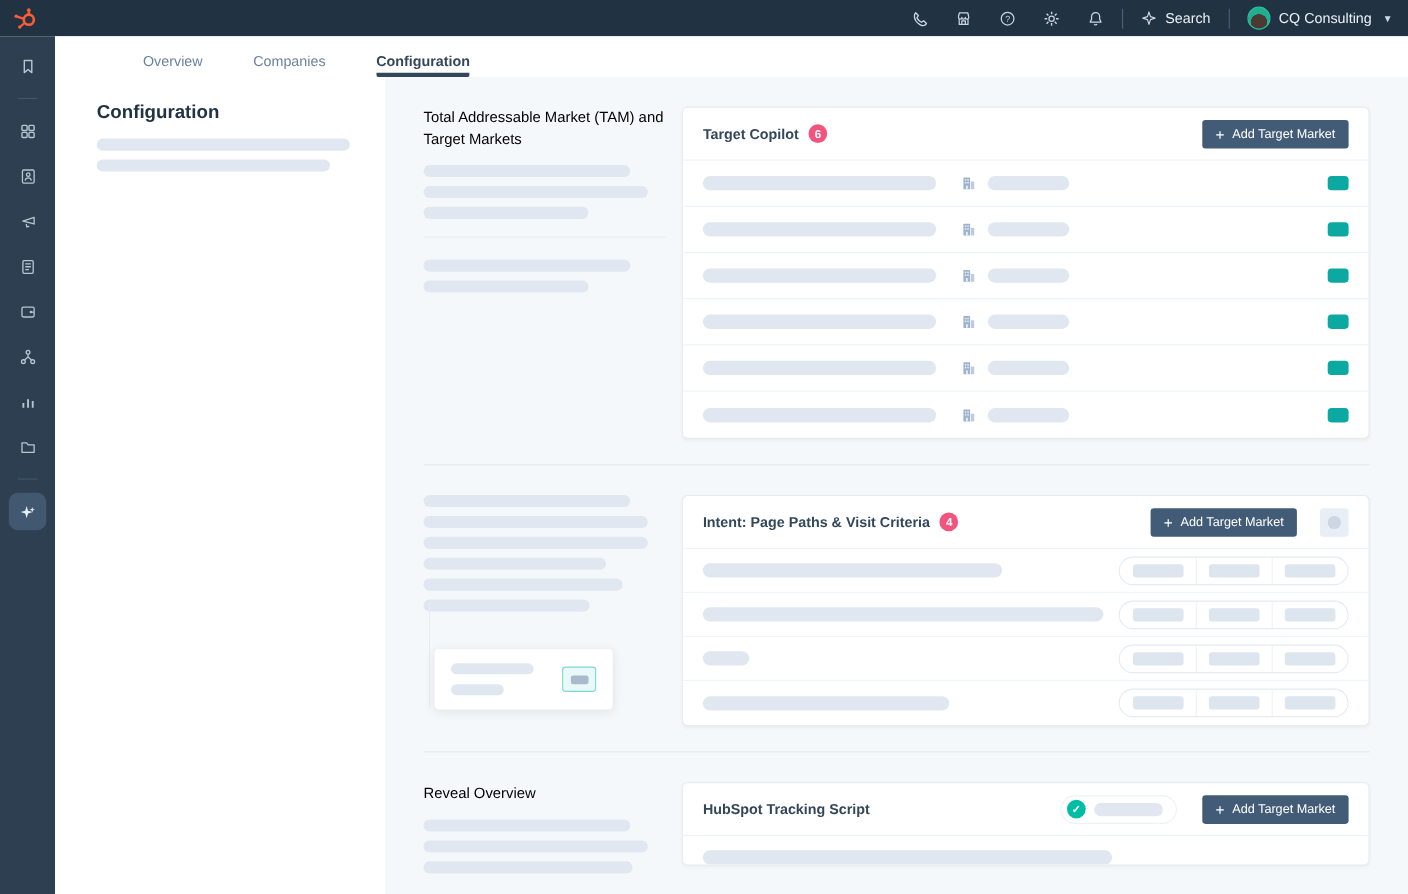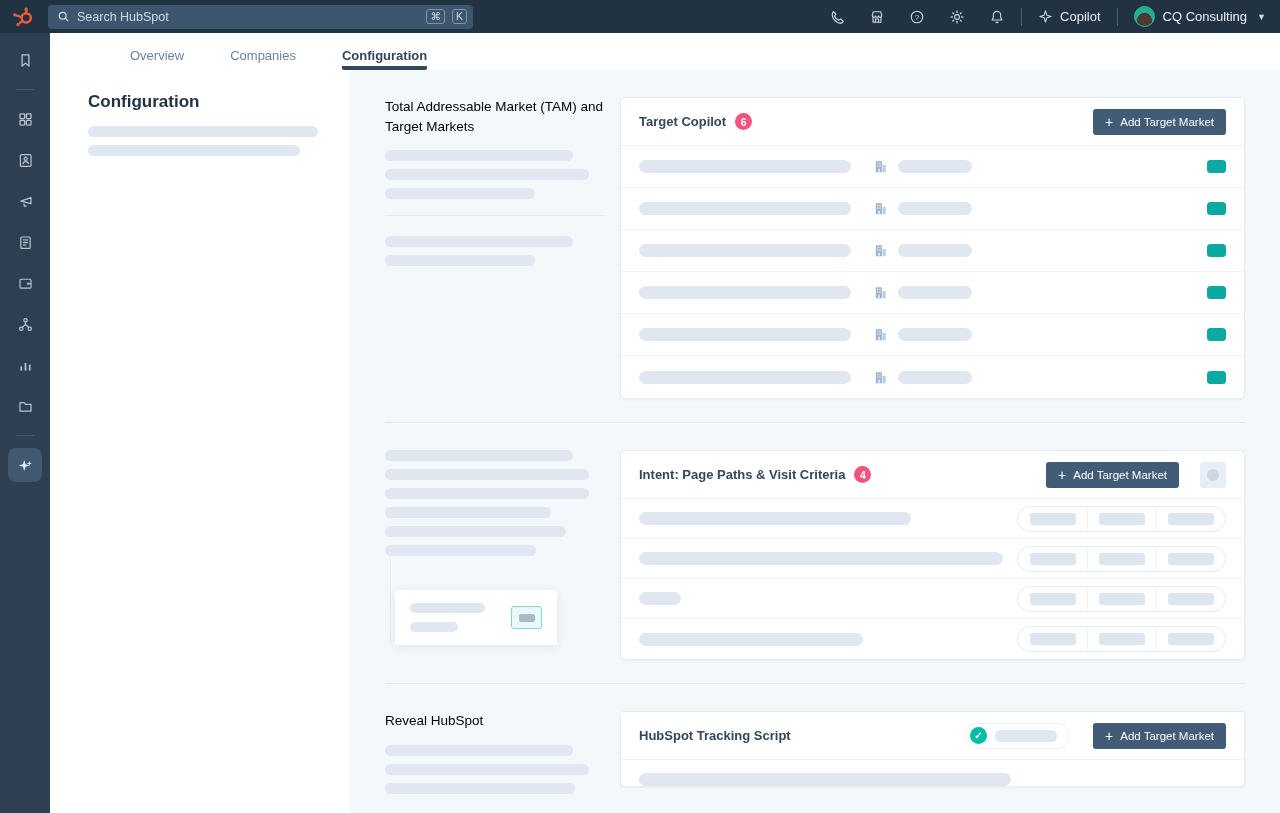--- a/index.html
+++ b/index.html
@@ -104,29 +104,20 @@
     <svg width="22" height="22" viewBox="0 0 24 24">
       <circle cx="15.5" cy="13" r="5" fill="none" stroke="#ff5c35" stroke-width="2.6"></circle>
       <line x1="15.5" y1="8" x2="15.5" y2="4.5" stroke="#ff5c35" stroke-width="2.4"></line>
       <circle cx="15.5" cy="3.5" r="1.8" fill="#ff5c35"></circle>
       <line x1="11" y1="16.5" x2="7.5" y2="19.5" stroke="#ff5c35" stroke-width="2.2"></line>
       <circle cx="6.5" cy="20.3" r="1.7" fill="#ff5c35"></circle>
       <line x1="10.6" y1="12" x2="4" y2="10" stroke="#ff5c35" stroke-width="2.2"></line>
       <circle cx="3" cy="9.6" r="1.7" fill="#ff5c35"></circle>
     </svg>
   </div>
-  <div class="searchbox">
-    <svg width="13" height="13" viewBox="0 0 16 16">
-        <circle cx="7" cy="7" r="4.2" fill="none" stroke="#cfdae4" stroke-width="1.5"></circle>
-        <line x1="10.2" y1="10.2" x2="13.6" y2="13.6" stroke="#cfdae4" stroke-width="1.5"></line>
-      </svg>
-    <span class="ph">Search HubSpot</span>
-    <span class="kbd">⌘</span>
-    <span class="kbd">K</span>
-  </div>
   <div class="tb-spacer"></div>
   <div class="tb-icons">
     <span class="tb-icon">
       <svg width="16" height="16" viewBox="0 0 20 20">
           <path d="M5.5 3.2 8.6 6.3 7 9c1.2 2.3 2.8 3.9 5 5l2.7-1.6 3.1 3.1c-1.6 2.6-4.4 3-7.4 1.2C7 14.6 4.2 11 4.1 7.2c0-1.6.4-3 1.4-4z" fill="none" stroke="#cbd6e2" stroke-width="1.5" stroke-linejoin="round"></path>
         </svg>
     </span>
     <span class="tb-icon">
       <svg width="16" height="16" viewBox="0 0 20 20">
           <path d="M4.2 7.5 5.2 3.5h9.6l1 4M4.2 7.5v1a1.9 1.9 0 0 0 3.8 0 1.9 1.9 0 0 0 4 0 1.9 1.9 0 0 0 3.8 0v-1M5 10.5v6h10v-6M8 16.5v-4h4v4" fill="none" stroke="#cbd6e2" stroke-width="1.4" stroke-linejoin="round"></path>
@@ -157,21 +148,21 @@
       <svg width="16" height="16" viewBox="0 0 20 20">
           <path d="M10 3a4.6 4.6 0 0 1 4.6 4.6v3.2l1.6 3H3.8l1.6-3V7.6A4.6 4.6 0 0 1 10 3zM8.5 16a1.6 1.6 0 0 0 3 0" fill="none" stroke="#cbd6e2" stroke-width="1.4" stroke-linejoin="round"></path>
         </svg>
     </span>
   </div>
   <div class="tb-divider"></div>
   <div class="copilot">
     <svg width="15" height="15" viewBox="0 0 20 20">
         <path d="M10 2.5 11.8 8.2 17.5 10 11.8 11.8 10 17.5 8.2 11.8 2.5 10 8.2 8.2 Z" fill="none" stroke="#cbd6e2" stroke-width="1.4" stroke-linejoin="round"></path>
       </svg>
-    <span>Copilot</span>
+    <span>Search</span>
   </div>
   <div class="tb-divider"></div>
   <div class="account">
     <span class="avatar"></span>
     <span>CQ Consulting</span>
     <span class="caret">▼</span>
   </div>
 </div>
 
 <div class="app">
@@ -512,21 +503,21 @@
                   </div>
                 </div>
               </div>
           </div>
         </div>
 
         <div class="sec-divider"></div>
 
         <div class="section">
           <div class="sec-left">
-            <div class="sec-heading">Reveal HubSpot</div>
+            <div class="sec-heading">Reveal Overview</div>
             <div class="group">
                 <div class="skel" style="width: 188px;"></div>
                 <div class="skel" style="width: 204px;"></div>
                 <div class="skel" style="width: 190px;"></div>
               </div>
           </div>
           <div class="card">
             <div class="card-header">
               <span class="card-title">HubSpot Tracking Script</span>
               <span class="hd-spacer"></span>

